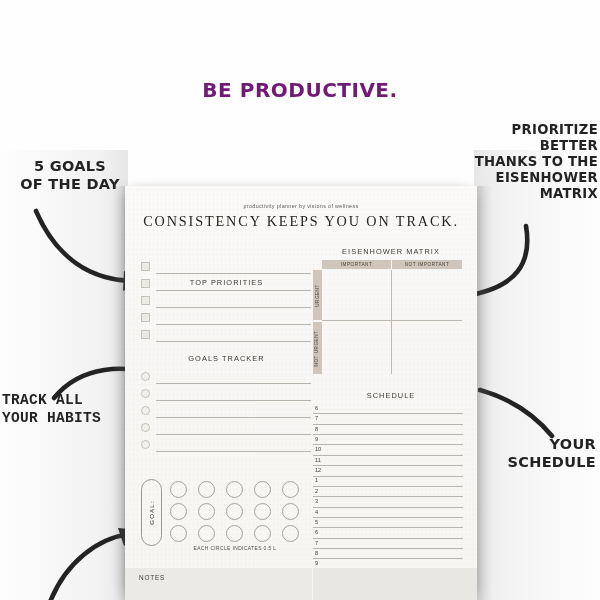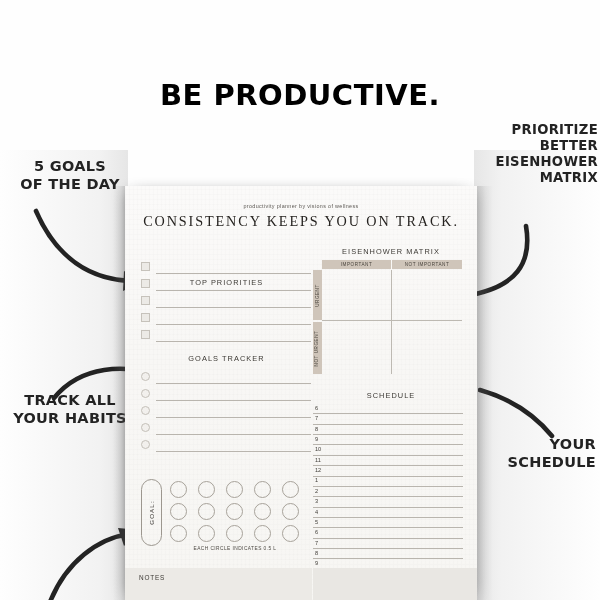--- a/index.html
+++ b/index.html
@@ -8,33 +8,33 @@
     background:#ffffff;
     font-family:"Liberation Sans", sans-serif;
     -webkit-font-smoothing:antialiased;
   }
   .canvas{position:relative;width:600px;height:600px;background:#fefefe;}
 
   
   .headline{
     position:absolute;left:0;top:78px;width:600px;text-align:center;
     font-family:"DejaVu Sans", sans-serif;
-    font-weight:bold;font-size:29px;letter-spacing:0.5px;color:#000000;
+    font-weight:bold;font-size:20px;letter-spacing:0.5px;color:#701a75;
   }
 
   
   .annot{
     position:absolute;
     font-family:"DejaVu Sans", sans-serif;
     font-weight:bold;color:#232323;
     font-size:14.5px;line-height:1.22;letter-spacing:0.3px;
   }
   #annot-goals{left:4px;top:158px;width:132px;text-align:center;}
   #annot-matrix{left:472px;top:122px;width:126px;text-align:right;font-size:13.2px;}
-  #annot-habits{left:2px;top:392px;width:136px;text-align:center;}
+  #annot-habits{left:2px;top:392px;width:136px;text-align:left;font-family:Liberation Mono, monospace;}
   #annot-schedule{left:492px;top:436px;width:104px;text-align:right;}
 
   
   .arrow{position:absolute;pointer-events:none;}
 
   
   .sheet{
     position:absolute;left:125px;top:186px;width:352px;height:414px;
     background:linear-gradient(180deg,#fbfaf9 0%,#f8f7f5 40%,#f7f6f3 100%);
     box-shadow:-6px 0 14px -7px rgba(0,0,0,.30), 6px 0 14px -7px rgba(0,0,0,.22);
@@ -154,20 +154,21 @@
   <div class="headline">BE PRODUCTIVE.</div>
 
   <div class="annot" id="annot-goals">
     <div>5 GOALS</div>
     <div>OF THE DAY</div>
   </div>
 
   <div class="annot" id="annot-matrix">
     <div>PRIORITIZE</div>
     <div>BETTER</div>
+    <div>THANKS TO THE</div>
     <div>EISENHOWER</div>
     <div>MATRIX</div>
   </div>
 
   <div class="annot" id="annot-habits">
     <div>TRACK ALL</div>
     <div>YOUR HABITS</div>
   </div>
 
   <div class="annot" id="annot-schedule">

